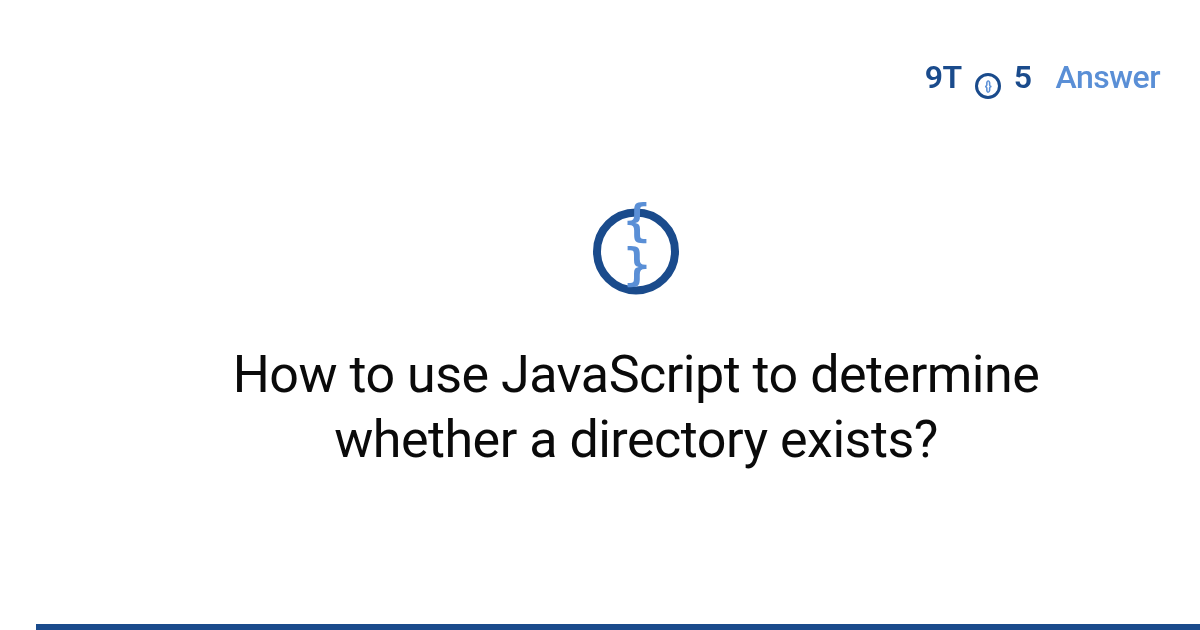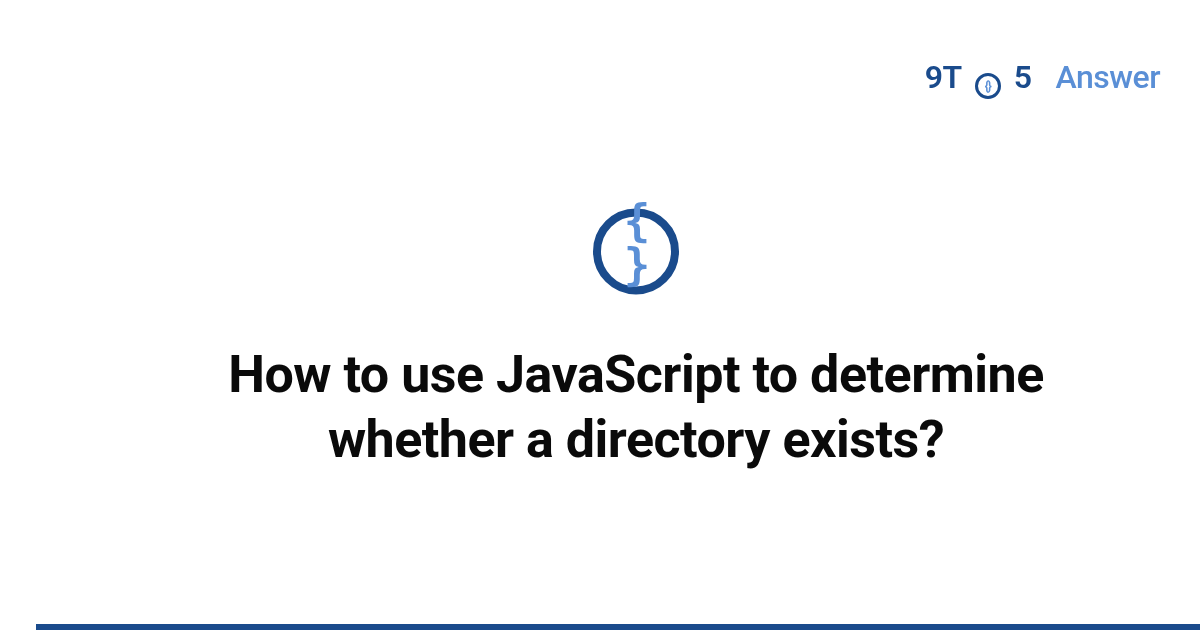--- a/index.html
+++ b/index.html
@@ -75,21 +75,21 @@
     font-size: 44px;
     font-weight: 700;
     color: #5a8fd6;
     letter-spacing: -2px;
     font-family: Consolas, Monaco, monospace;
     line-height: 1;
     margin-top: -4px;
   }
   .title {
     font-size: 52px;
-    font-weight: 700;
+    font-weight: 400;
     color: #0a0a0a;
     line-height: 1.25;
     letter-spacing: -0.5px;
     max-width: 940px;
     margin: 0 auto;
   }
   .bottom-bar {
     position: absolute;
     bottom: 0;
     left: 0;

